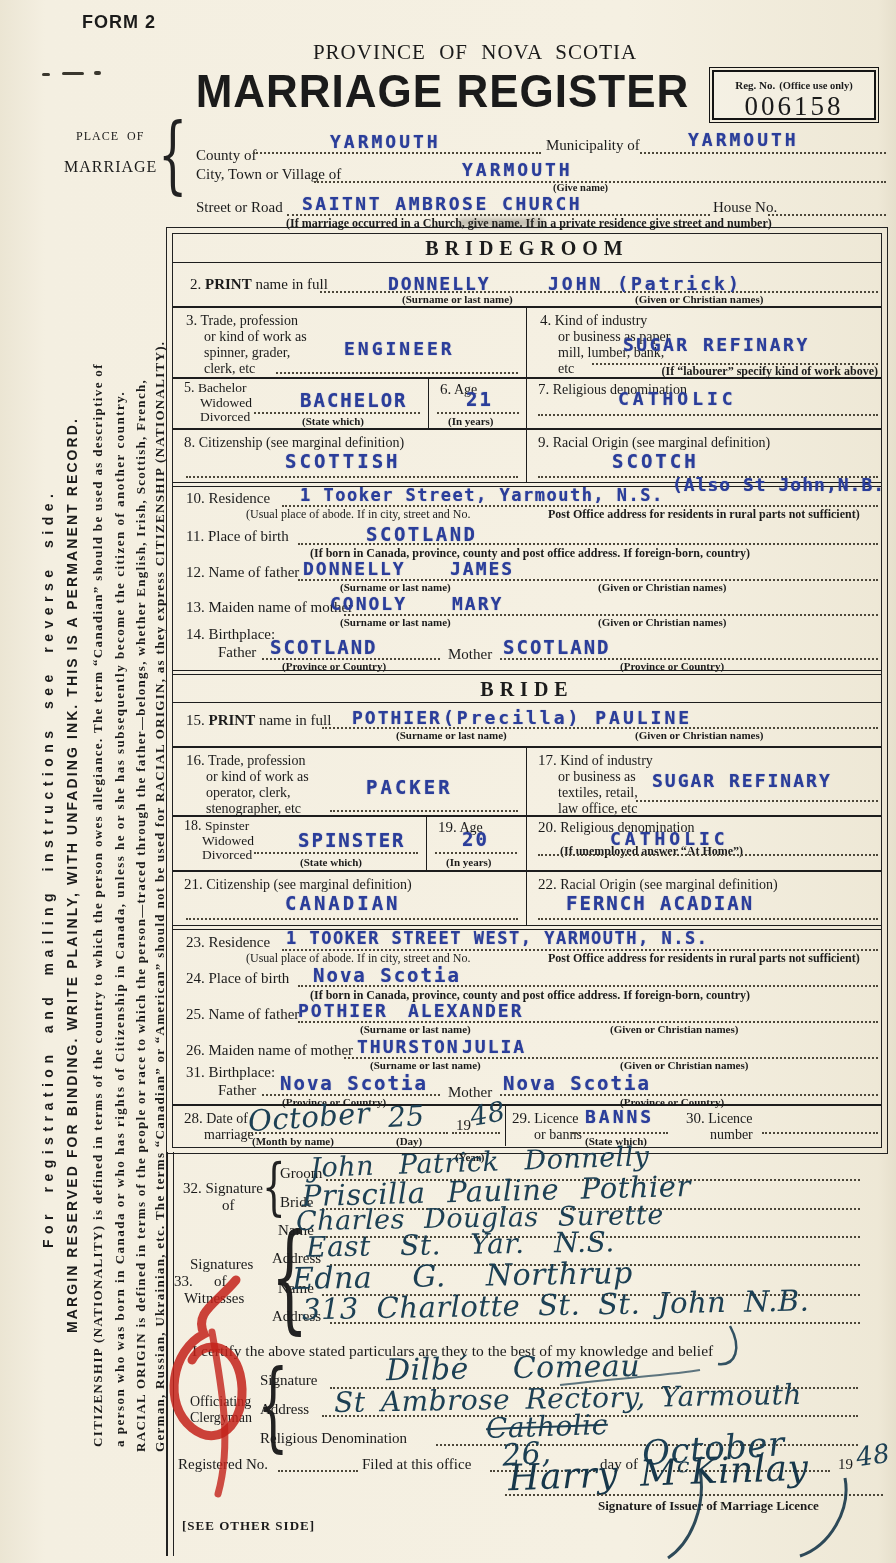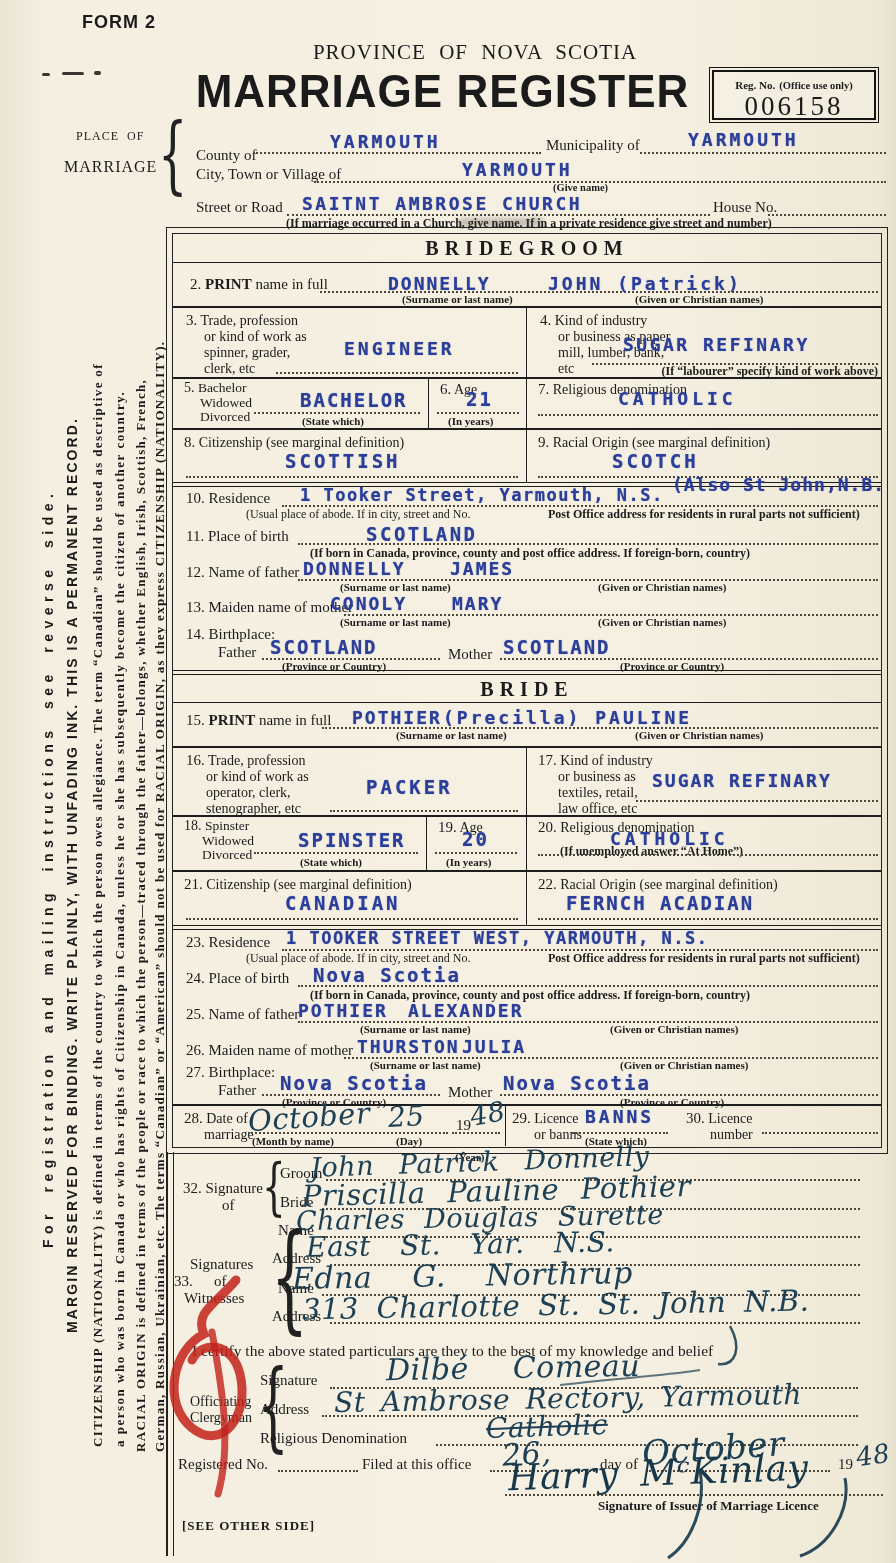--- a/index.html
+++ b/index.html
@@ -328,21 +328,21 @@
     <span class="num">26.</span>
     <span>Maiden name of mother</span>
   </div>
   <div class="a dot" style="left:344px;top:1057px;width:534px;"></div>
   <div class="a typed" style="left:357px;top:1036px;">THURSTON</div>
   <div class="a typed" style="left:462px;top:1036px;">JULIA</div>
   <div class="a sm" style="left:370px;top:1059px;">(Surname or last name)</div>
   <div class="a sm" style="left:620px;top:1059px;">(Given or Christian names)</div>
 
   <div class="a lbl" style="left:186px;top:1064px;">
-    <span class="num">27.</span>
+    <span class="num">31.</span>
     <span>Birthplace:</span>
   </div>
   <div class="a lbl" style="left:218px;top:1082px;">Father</div>
   <div class="a dot" style="left:262px;top:1094px;width:178px;"></div>
   <div class="a typed" style="left:280px;top:1072px;font-size:19px;letter-spacing:2px;">Nova Scotia</div>
   <div class="a lbl" style="left:448px;top:1084px;">Mother</div>
   <div class="a dot" style="left:500px;top:1094px;width:378px;"></div>
   <div class="a typed" style="left:503px;top:1072px;font-size:19px;letter-spacing:2px;">Nova Scotia</div>
   <div class="a sm" style="left:282px;top:1096px;">(Province or Country)</div>
   <div class="a sm" style="left:620px;top:1096px;">(Province or Country)</div>

